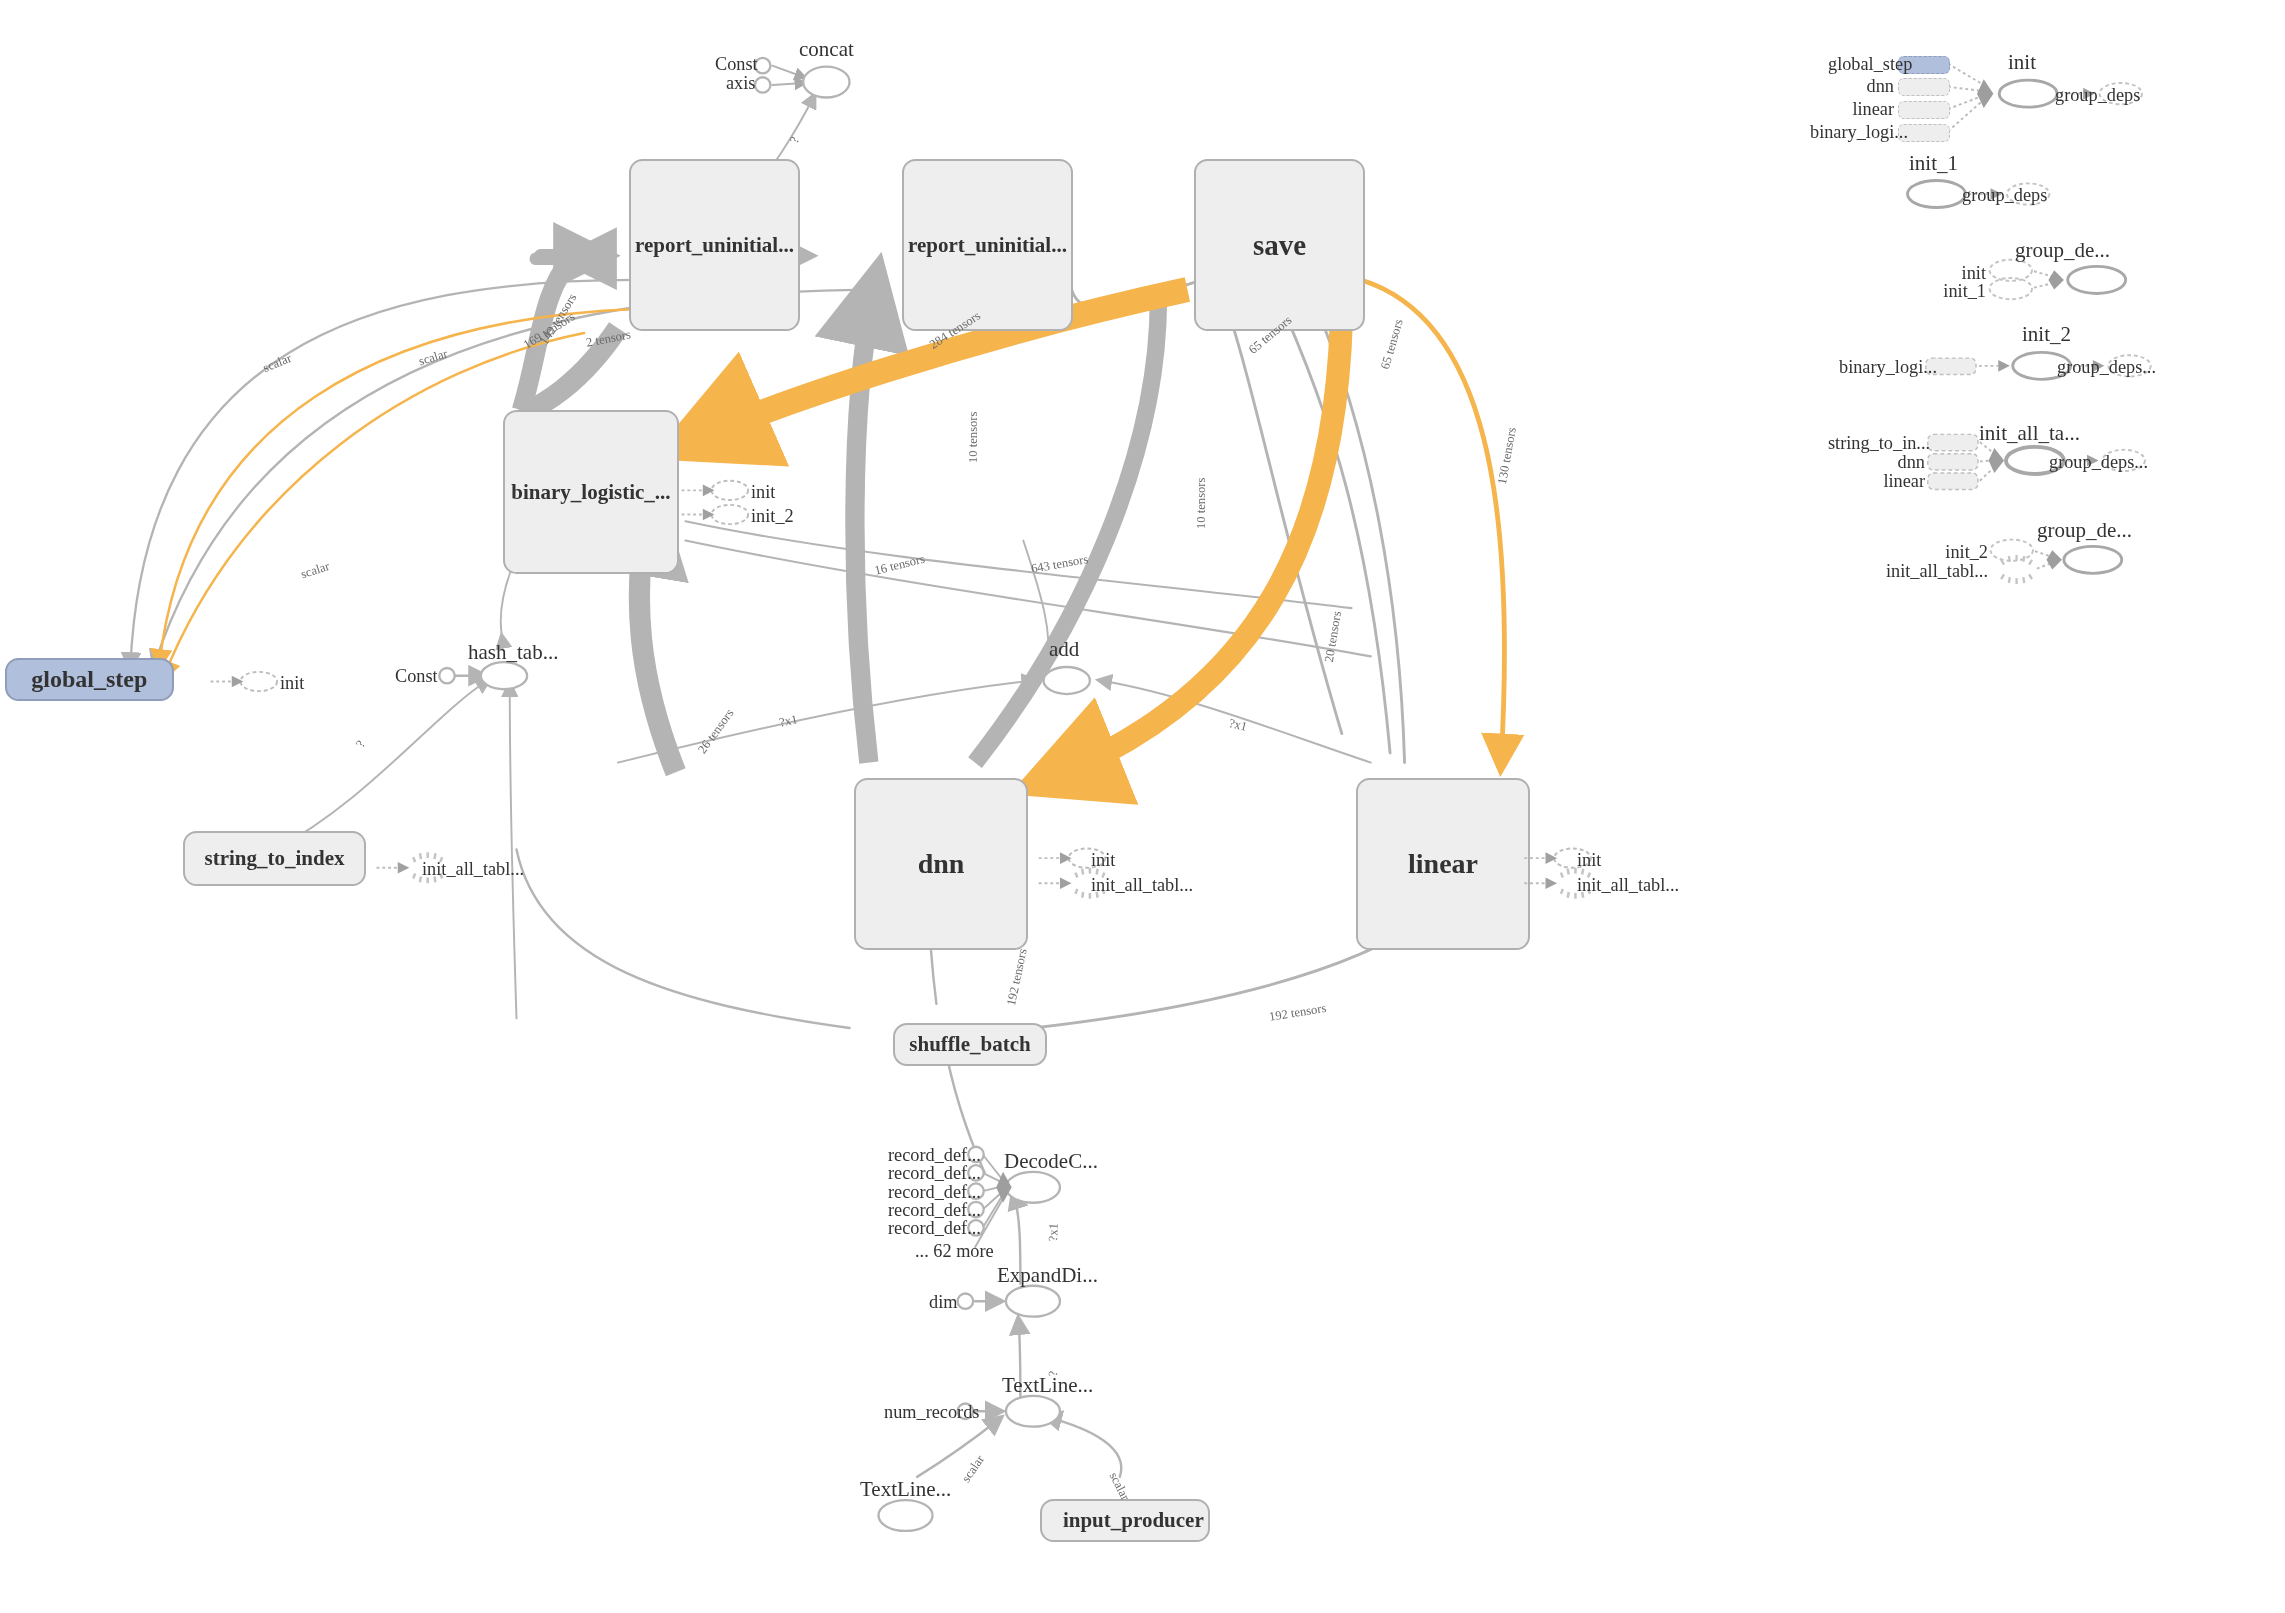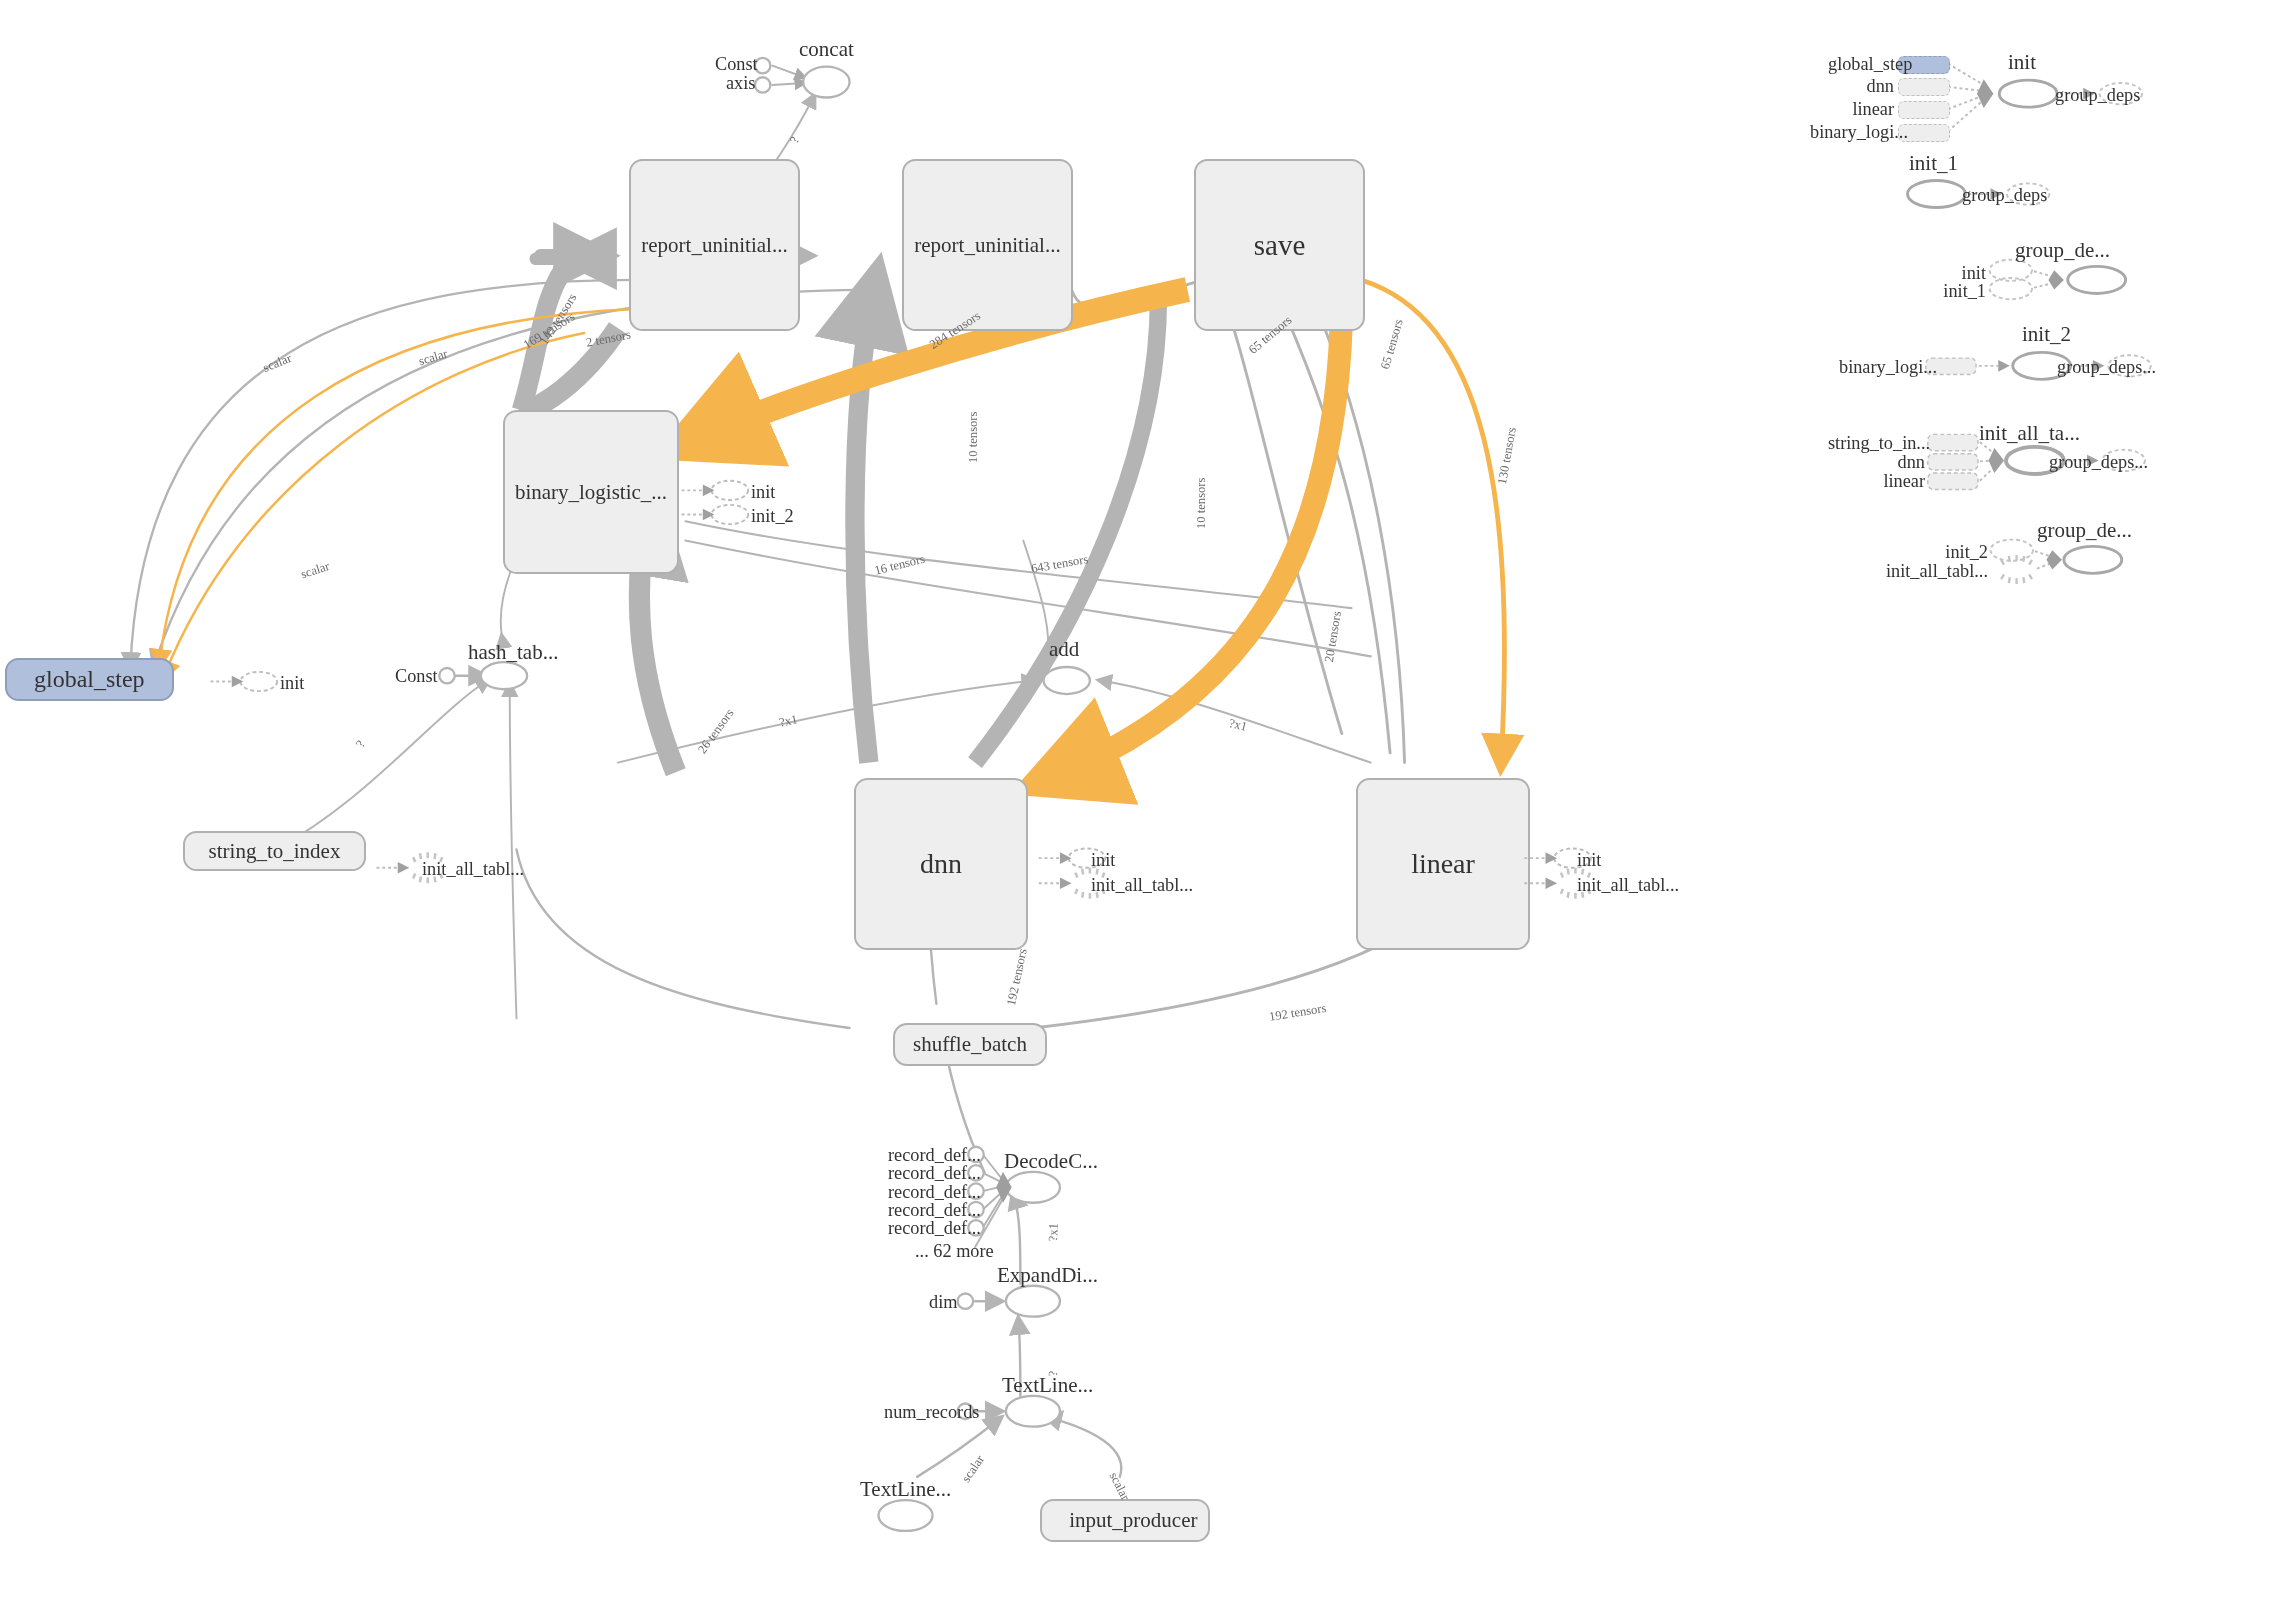--- a/index.html
+++ b/index.html
@@ -14,21 +14,21 @@
   
   .gnode{
     position:absolute;box-sizing:border-box;
     background:#eeeeee;border:2.4px solid #b0b0b0;border-radius:9.7px;
     display:flex;align-items:center;justify-content:center;
     color:#333;
   }
   .gnode.big{border-radius:13.5px;}
   .gnode.pill{border-radius:13.5px;padding:0 17.4px;}
   .gnode.selected{background:#b0bfdb;border-color:#8f9dbb;}
-  .nlabel{white-space:nowrap;}
+  .nlabel{white-space:nowrap;font-weight:bold;}
   
   .oplabel{
     position:absolute;white-space:nowrap;color:#333;
   }
   .smalllabel{
     position:absolute;white-space:nowrap;color:#333;font-size:18.3px;
   }
   .edgelabel{
     position:absolute;white-space:nowrap;color:#6b6b6b;
     font-size:12.6px;font-family:"Liberation Serif",serif;
@@ -155,21 +155,21 @@
   </div>
 
   <div class="gnode big" style="left:503px;top:410px;width:176px;height:164px;">
     <span class="nlabel" style="font-size:21px;">binary_logistic_...</span>
   </div>
 
   <div class="gnode pill selected" style="left:4.8px;top:658px;width:169px;height:43px;">
     <span class="nlabel" style="font-size:24px;">global_step</span>
   </div>
 
-  <div class="gnode pill" style="left:183px;top:831px;width:183px;height:40px;">
+  <div class="gnode pill" style="left:183px;top:831px;width:183px;height:55px;">
     <span class="nlabel" style="font-size:21px;">string_to_index</span>
   </div>
 
   <div class="gnode big" style="left:854px;top:778px;width:174px;height:172px;">
     <span class="nlabel" style="font-size:28px;">dnn</span>
   </div>
 
   <div class="gnode big" style="left:1356px;top:778px;width:174px;height:172px;">
     <span class="nlabel" style="font-size:28px;">linear</span>
   </div>

